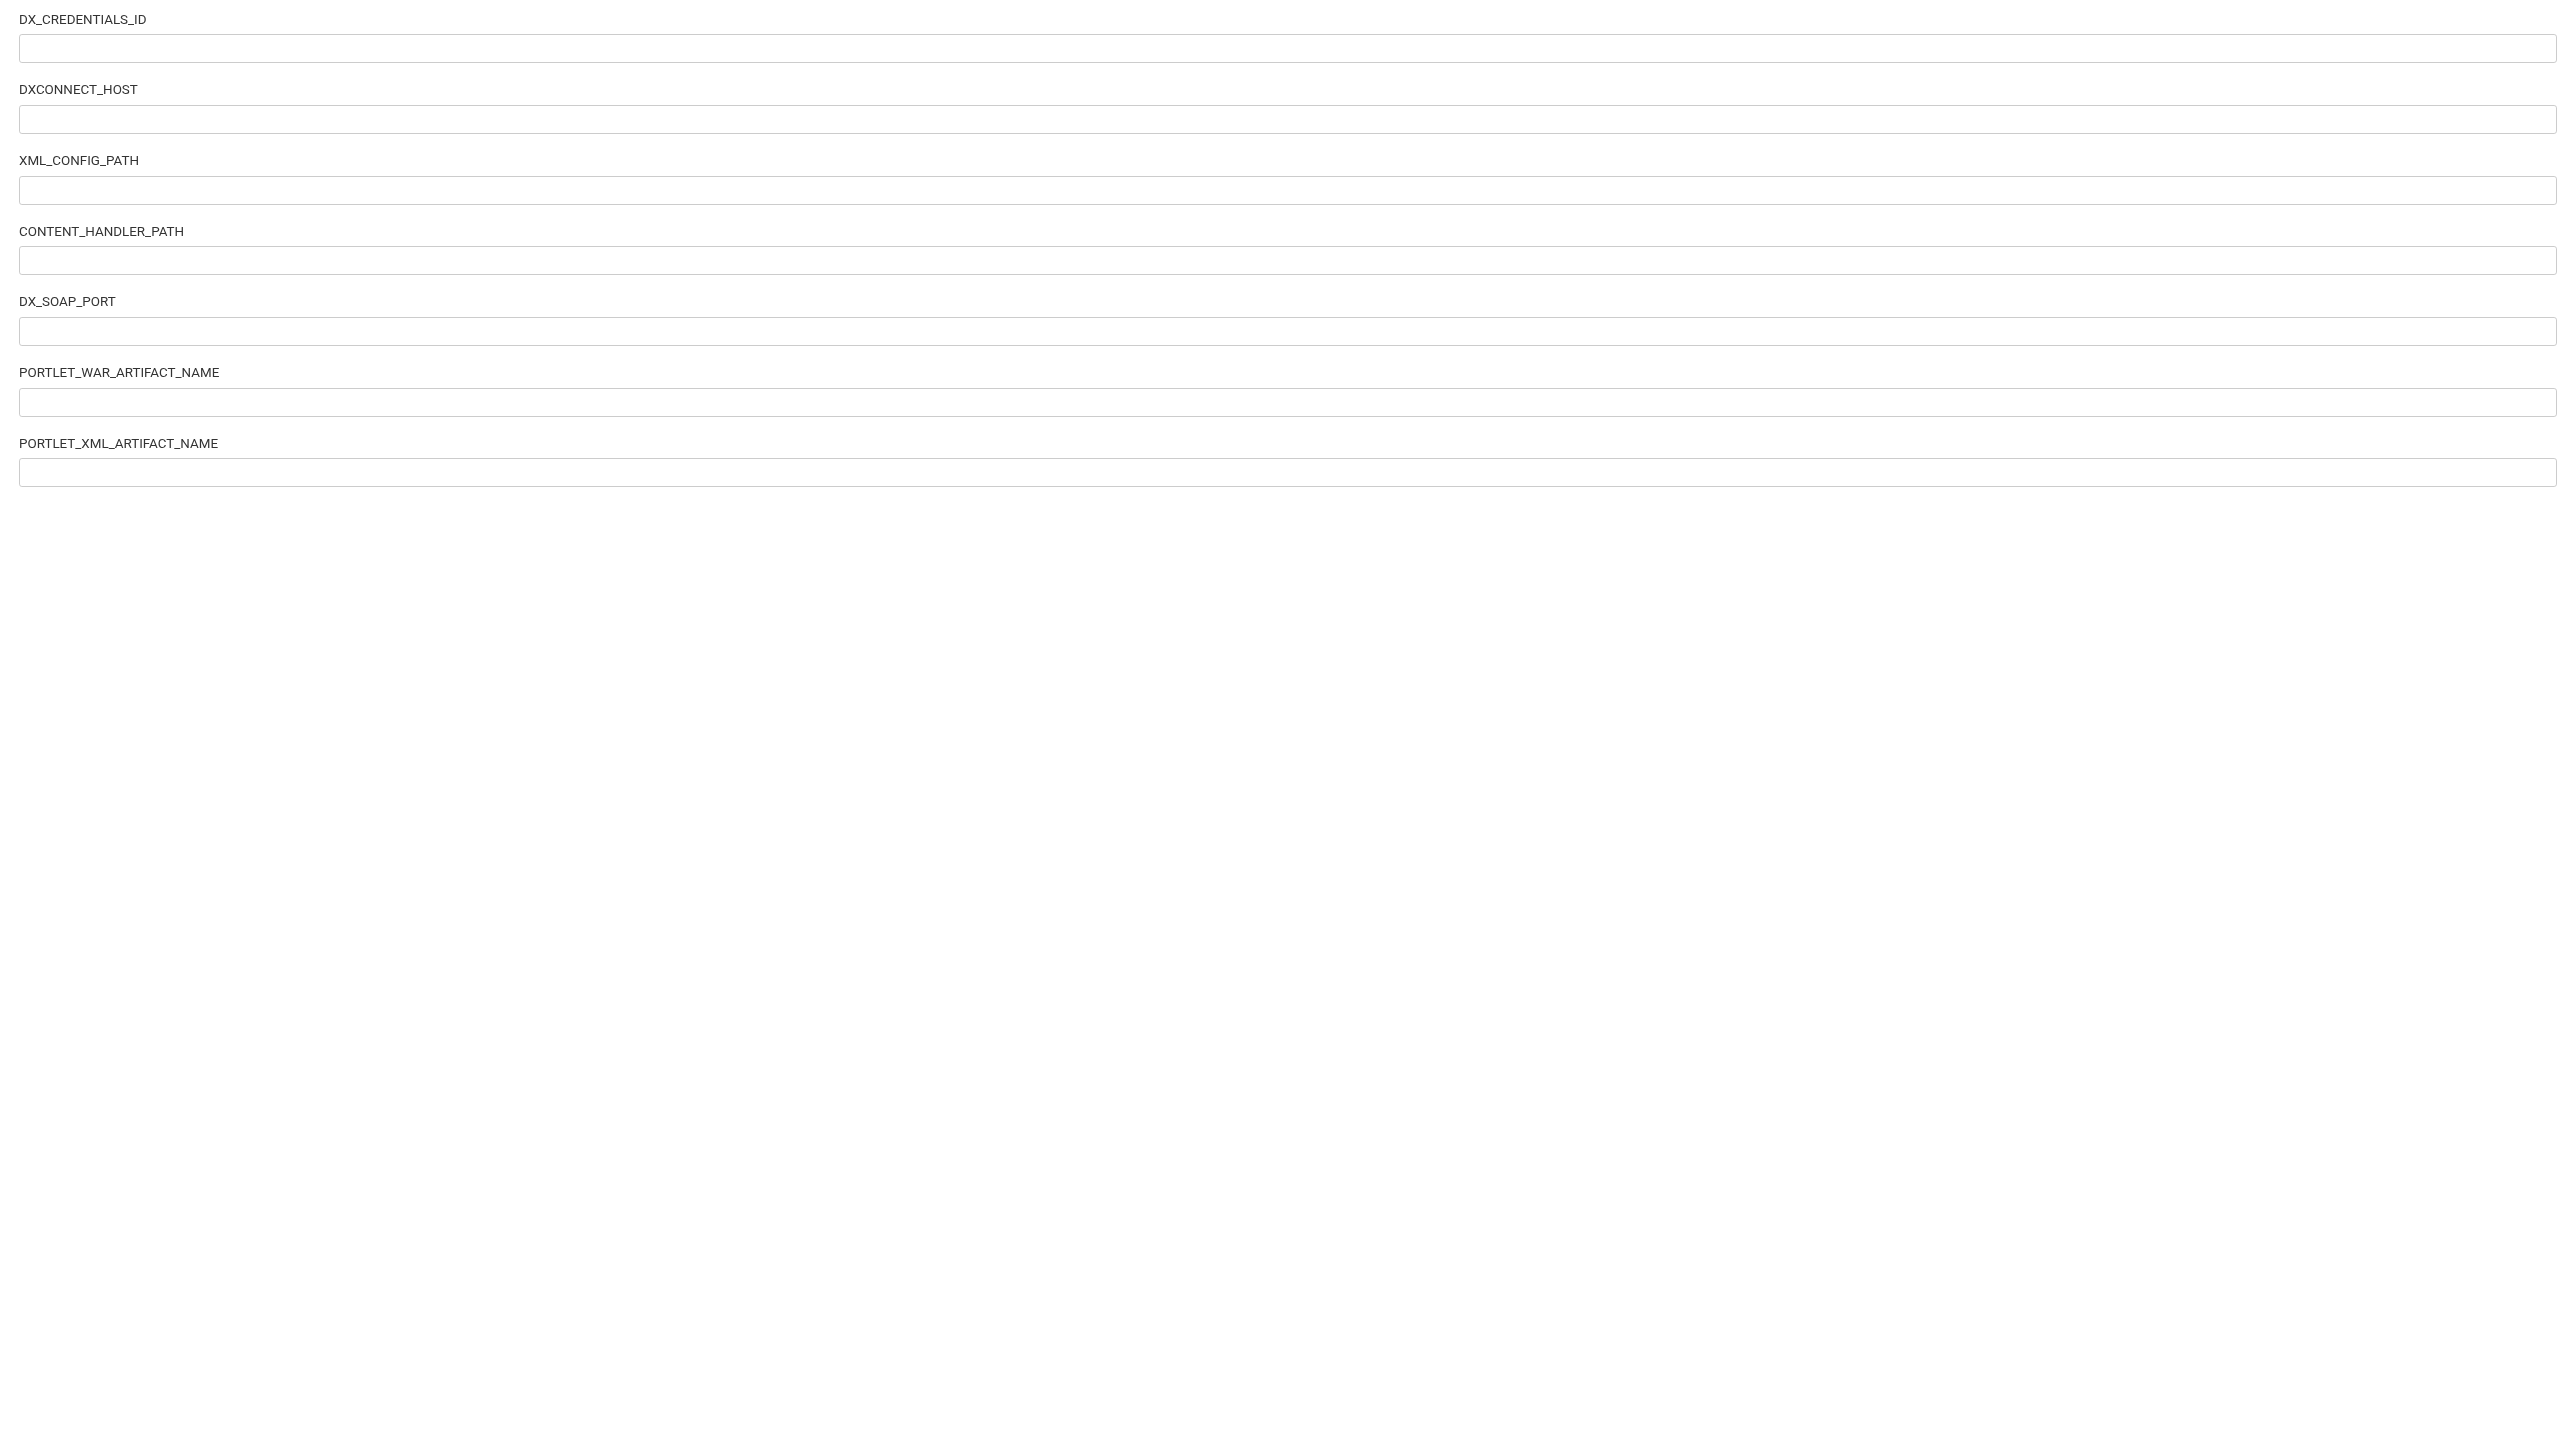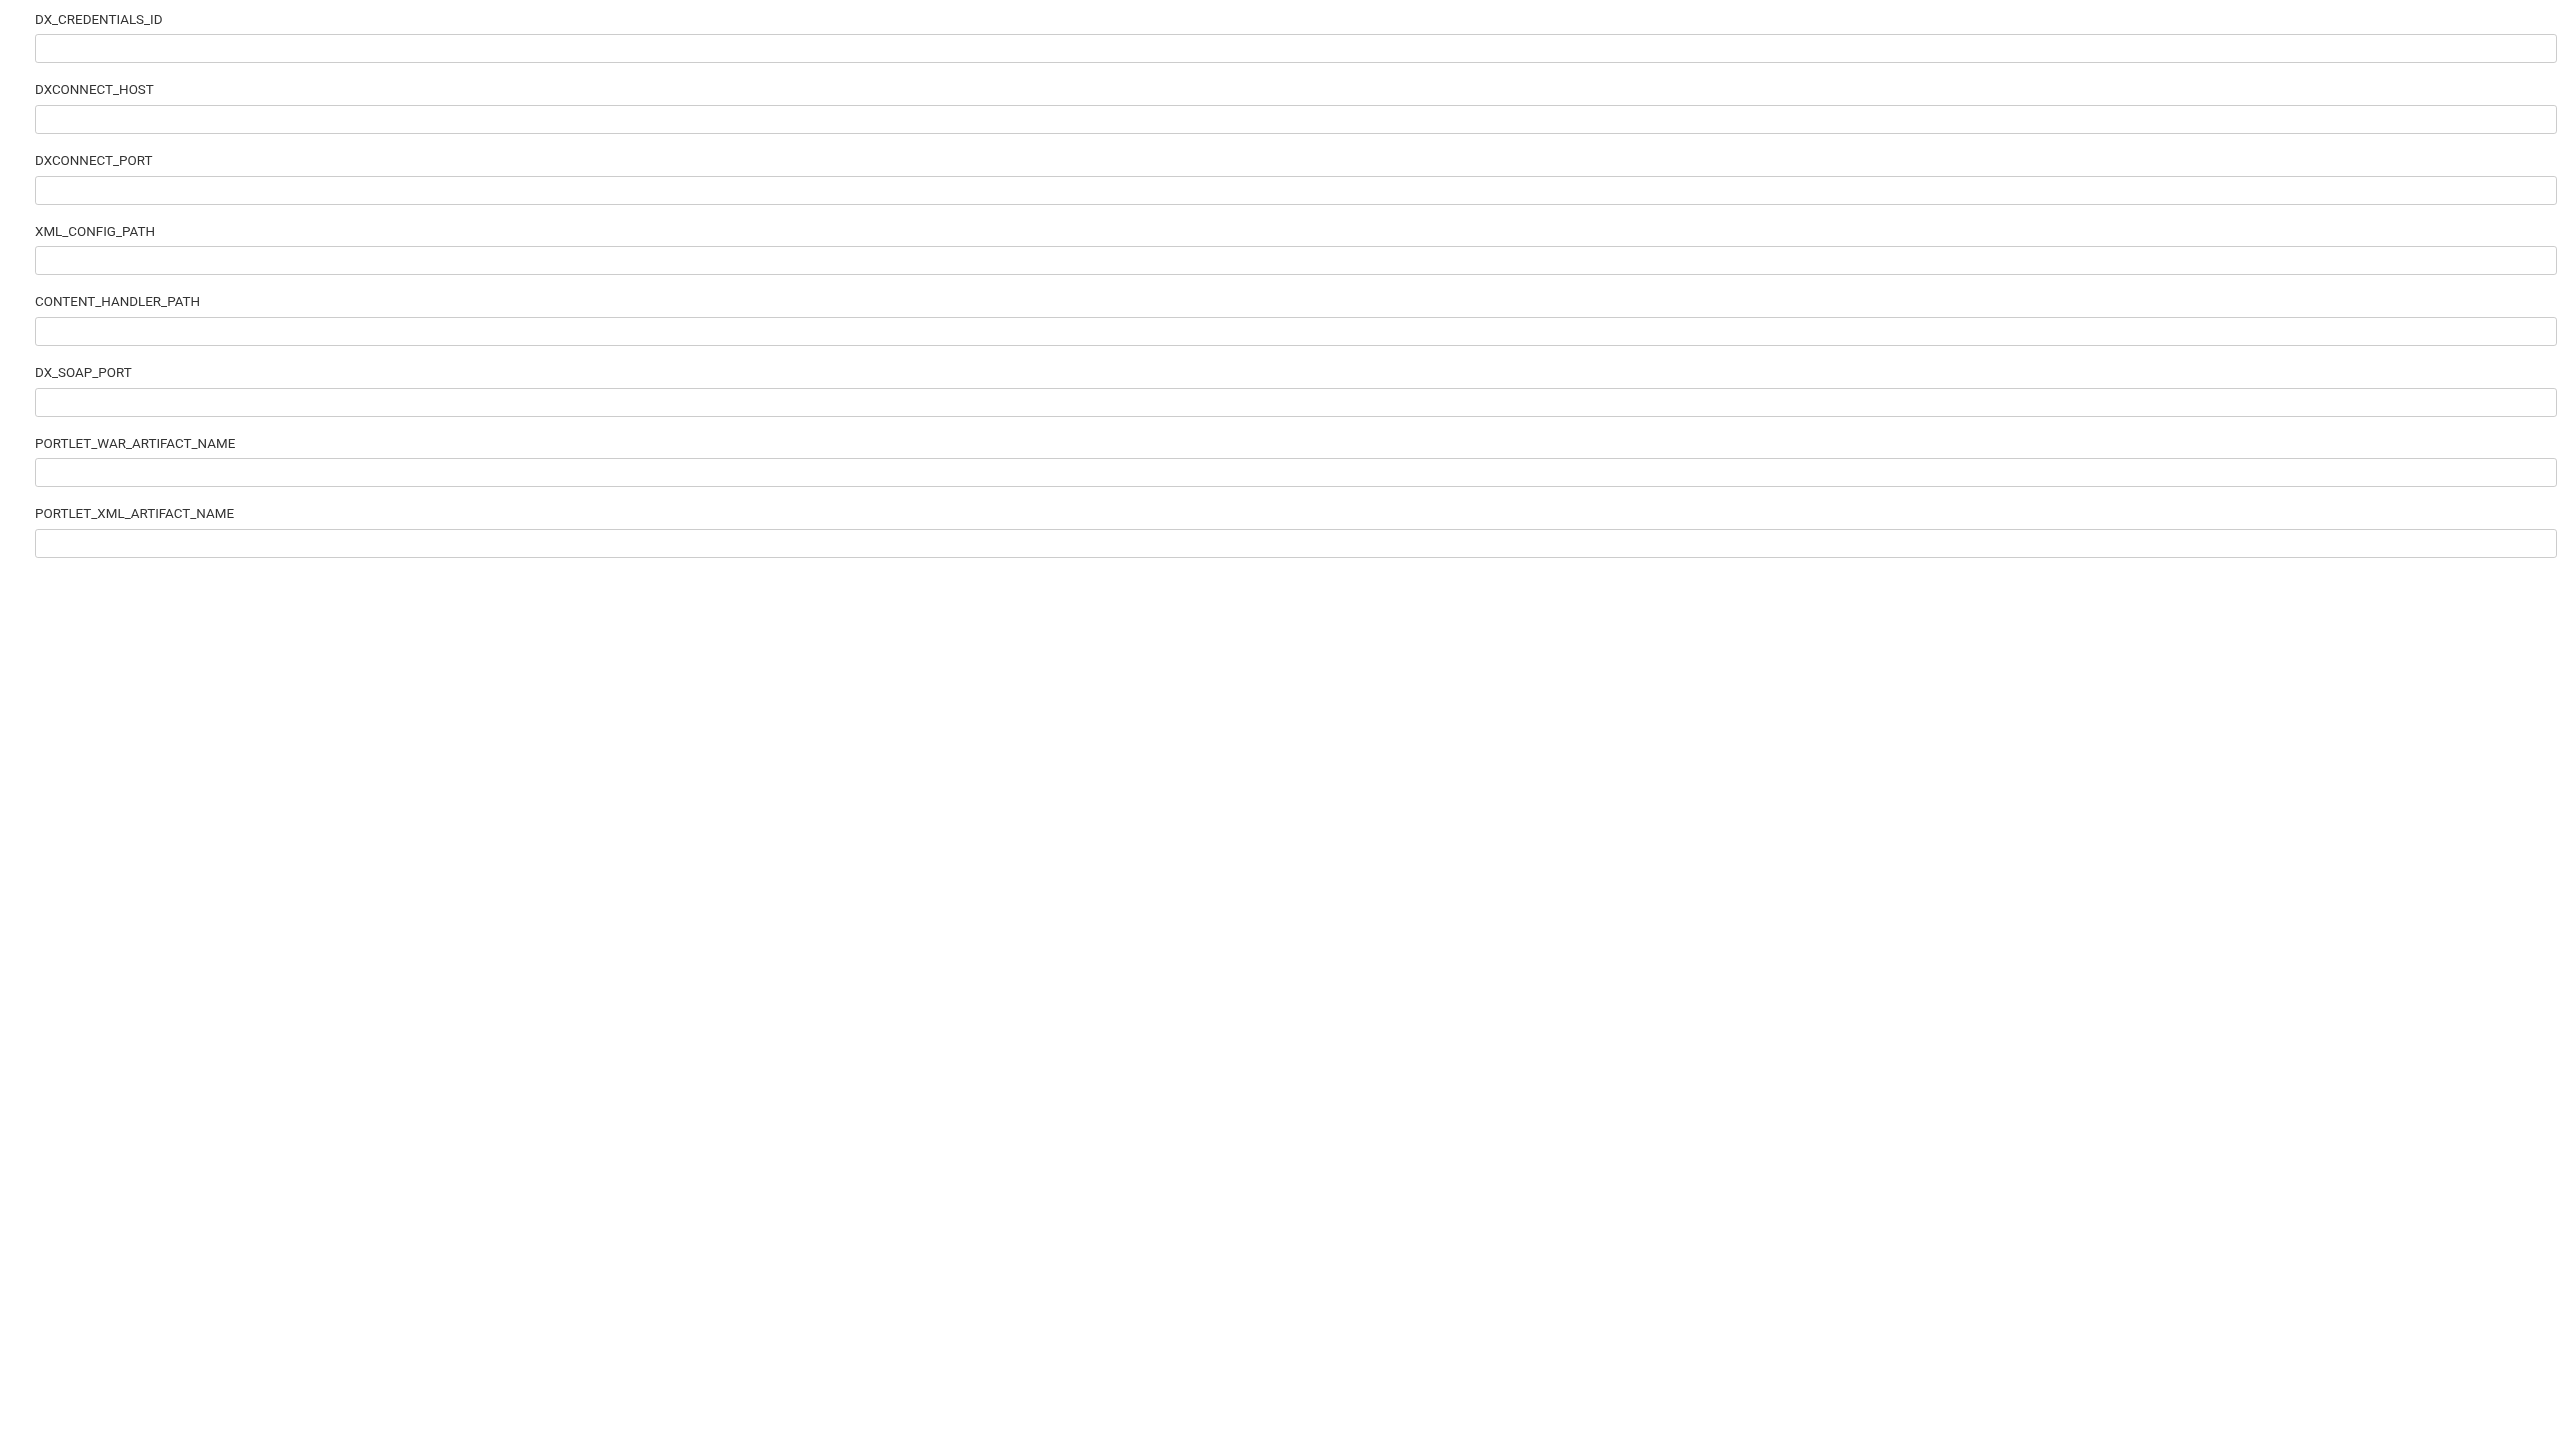--- a/index.html
+++ b/index.html
@@ -8,21 +8,20 @@
       padding: 0;
     }
     body {
       font-family: -apple-system, BlinkMacSystemFont, "Segoe UI", Roboto, "Helvetica Neue", Arial, sans-serif;
       background: #ffffff;
       padding: 11.5px 19px;
       color: #333;
     }
     .form-group {
       margin-bottom: 19px;
-      margin-left: 16px;
     }
     .form-label {
       display: block;
       font-size: 13.4px;
       color: #333;
       margin-bottom: 7.7px;
       font-weight: 400;
     }
     .form-input {
       width: 100%;
@@ -41,24 +40,20 @@
 <div>
   <div class="form-group">
     <label class="form-label">DX_CREDENTIALS_ID</label>
     <input type="text" class="form-input" value="" style="">
   </div>
   <div class="form-group">
     <label class="form-label">DXCONNECT_HOST</label>
     <input type="text" class="form-input" value="" style="">
   </div>
   <div class="form-group">
-    <label class="form-label">DXCONNECT_PORT</label>
-    <input type="text" class="form-input" value="" style="">
-  </div>
-  <div class="form-group">
     <label class="form-label">XML_CONFIG_PATH</label>
     <input type="text" class="form-input" value="" style="">
   </div>
   <div class="form-group">
     <label class="form-label">CONTENT_HANDLER_PATH</label>
     <input type="text" class="form-input" value="" style="">
   </div>
   <div class="form-group">
     <label class="form-label">DX_SOAP_PORT</label>
     <input type="text" class="form-input" value="" style="">

